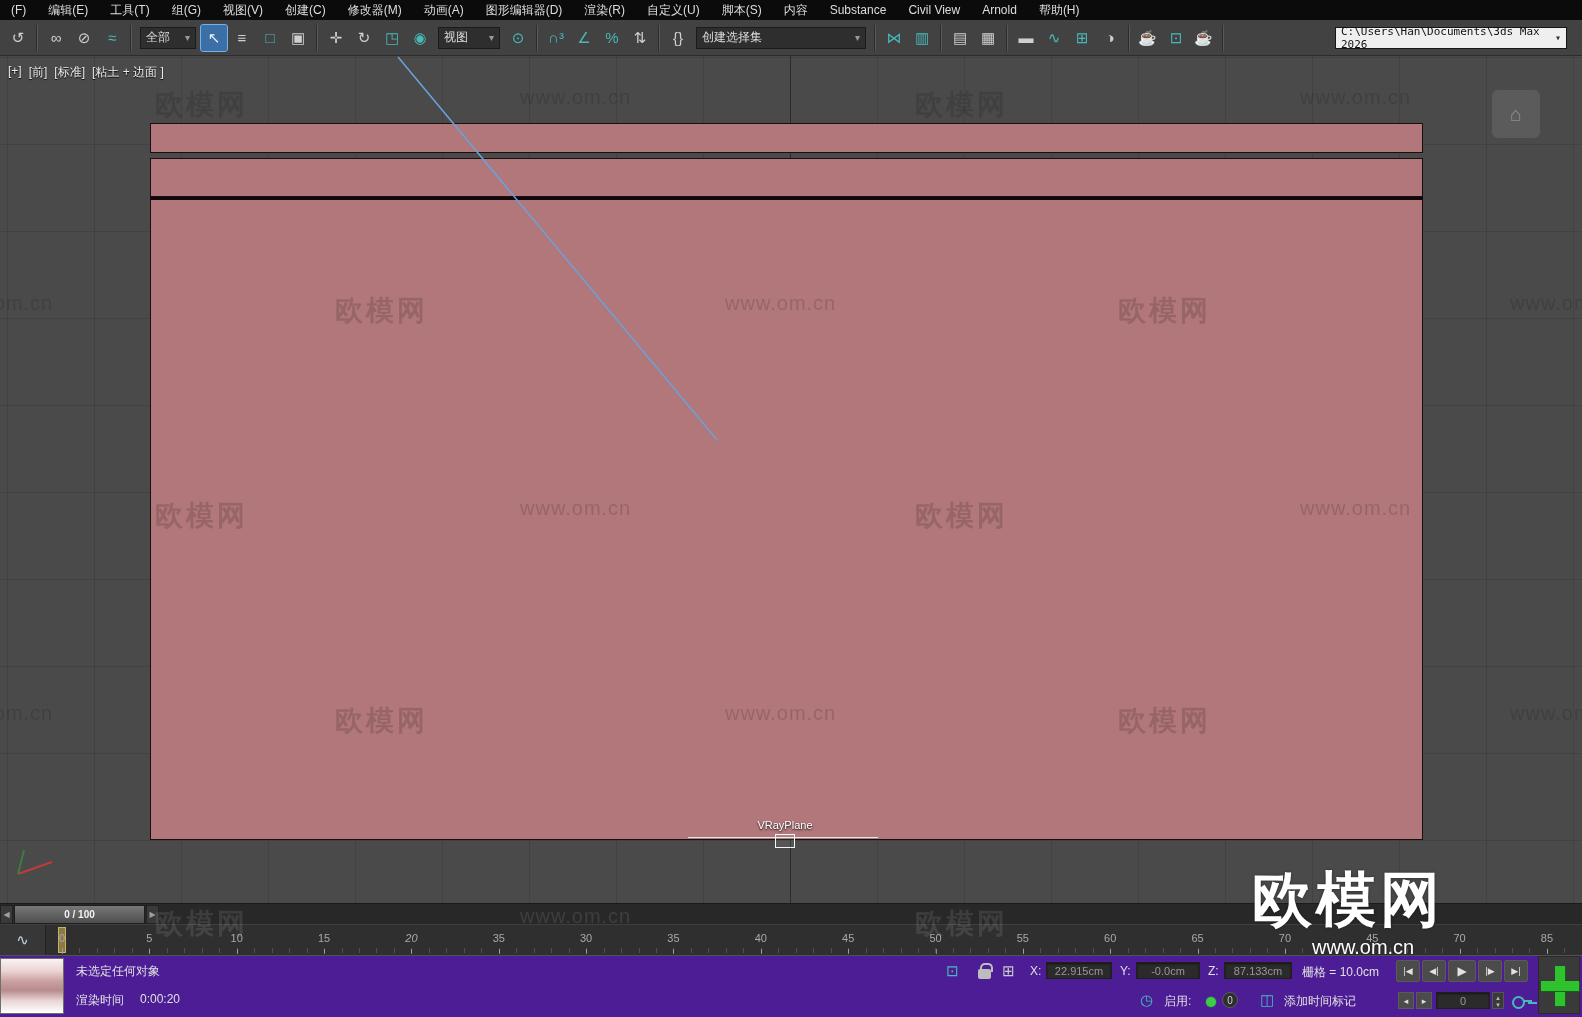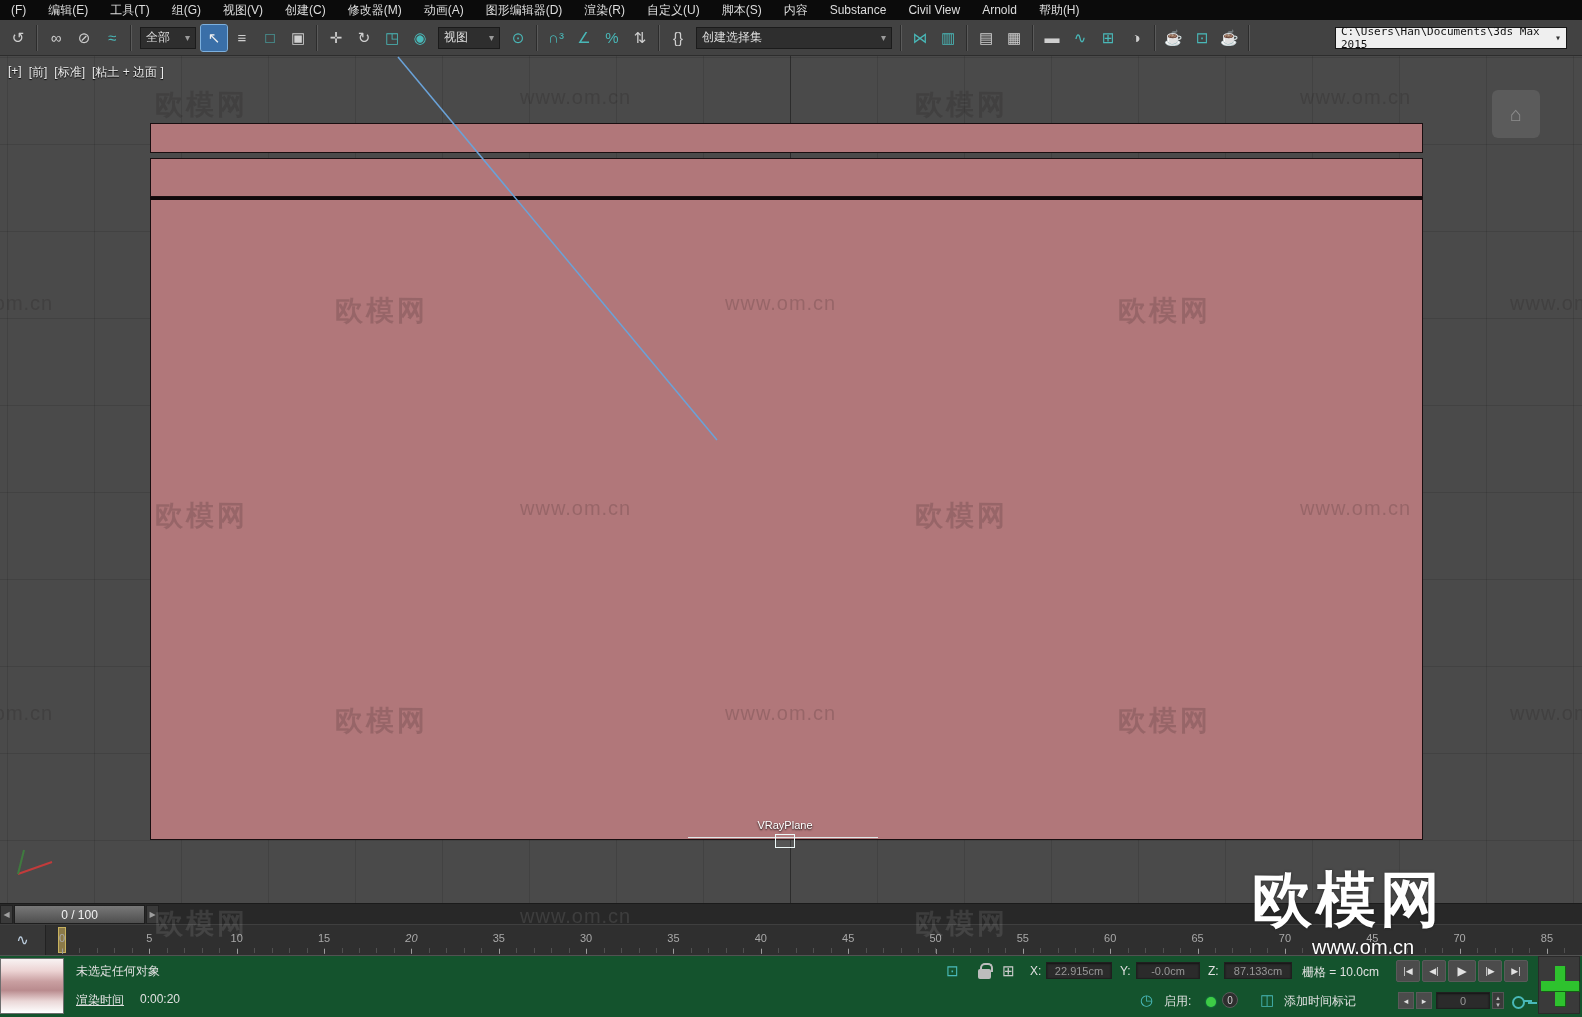--- a/index.html
+++ b/index.html
@@ -57,39 +57,39 @@
   
   .timeslider { position:absolute; top:903px; left:0; right:0; height:21px; background:#282828;
                 border-top:1px solid #1b1b1b; z-index:30; }
   .ts-btn { position:absolute; top:1px; width:13px; height:19px; background:#3a3a3a;
             border:1px solid #222; color:#9f9f9f; font-size:8px; display:flex; align-items:center;
             justify-content:center; }
   #ts-prev { left:0; }
   #ts-next { left:146px; }
   .ts-handle { position:absolute; left:14px; top:1px; width:131px; height:19px;
                background:linear-gradient(#787878,#4e4e4e); border:1px solid #1e1e1e;
-               color:#f2f2f2; font-size:12px; display:flex; align-items:center; justify-content:center; }
+               color:#f2f2f2; font-size:10px; display:flex; align-items:center; justify-content:center;font-weight:bold; }
 
   
   .trackbar { position:absolute; top:924px; left:0; right:0; height:31px; background:#2f2f2f;
               border-top:1px solid #3f3f3f; z-index:30; }
   .trackbar::after { content:""; position:absolute; left:62px; right:0; bottom:2px; height:5px;
               background-image:repeating-linear-gradient(90deg, rgba(255,255,255,0.16) 0 1px,
                 transparent 1px 17.47px); }
   .minicurve { position:absolute; left:0; top:0; width:46px; height:30px; background:#373737;
                border-right:1px solid #222; color:#bcd; display:flex; align-items:center;
                justify-content:center; font-size:15px; }
   .frame-marker { position:absolute; left:58px; top:2px; width:8px; height:26px;
                   background:#8b7a49; border:1px solid #c8b25e; }
   .tick-num { position:absolute; top:7px; transform:translateX(-50%); color:#a9a9a9;
               font-size:11px; z-index:2; }
   .tick-line { position:absolute; bottom:1px; width:1px; height:5px; background:#8a8a8a; }
 
   
-  .statusbar { position:absolute; top:955px; left:0; right:0; height:62px; background:#14532d;
+  .statusbar { position:absolute; top:955px; left:0; right:0; height:62px; background:#4c1d95;
                border-top:1px solid #525252; color:#e0e0e0; font-size:12px; z-index:30; }
   .thumb { position:absolute; left:0; top:2px; width:64px; height:56px; border:1px solid #6e6e6e;
            background:linear-gradient(180deg,#f8f3f3 0%,#ecd3d3 22%,#c99fa1 42%,#b98b8e 58%,
              #ead7d7 78%,#ffffff 100%); }
   .sb-text { position:absolute; white-space:nowrap; }
   .sb-field { position:absolute; height:17px; background:#2b2b2b; border:1px solid #1f1f1f;
               box-shadow:inset 0 1px 2px rgba(0,0,0,0.55); color:#979797; font-size:11px;
               text-align:center; font-family:"Liberation Sans", sans-serif; padding:0 3px; }
   .sb-ic { position:absolute; font-size:15px; color:#c9c9c9; }
   .teal { color:#49b8b8; }
@@ -185,42 +185,42 @@
         <span class="combo-arrow">▾</span>
       </div>
       <div class="tbtn" style="color: rgb(73, 184, 184);">⊙</div>
       <div class="sep"></div>
       <div class="tbtn" style="color: rgb(73, 184, 184);">∩³</div>
       <div class="tbtn" style="color: rgb(73, 184, 184);">∠</div>
       <div class="tbtn" style="color: rgb(73, 184, 184);">%</div>
       <div class="tbtn" style="color: rgb(207, 207, 207);">⇅</div>
       <div class="sep"></div>
       <div class="tbtn" style="color: rgb(207, 207, 207);">{}</div>
-      <div class="combo" style="width: 196px;">
+      <div class="combo" style="width: 170px;">
         <span>创建选择集</span>
         <span class="combo-arrow">▾</span>
       </div>
       <div class="sep"></div>
       <div class="tbtn" style="color: rgb(73, 184, 184);">⋈</div>
       <div class="tbtn" style="color: rgb(73, 184, 184);">▥</div>
       <div class="sep"></div>
       <div class="tbtn" style="color: rgb(207, 207, 207);">▤</div>
       <div class="tbtn" style="color: rgb(207, 207, 207);">▦</div>
       <div class="sep"></div>
       <div class="tbtn" style="color: rgb(207, 207, 207);">▬</div>
       <div class="tbtn" style="color: rgb(73, 184, 184);">∿</div>
       <div class="tbtn" style="color: rgb(73, 184, 184);">⊞</div>
       <div class="tbtn" style="color: rgb(207, 207, 207);">◑</div>
       <div class="sep"></div>
       <div class="tbtn" style="color: rgb(217, 162, 58);">☕</div>
       <div class="tbtn" style="color: rgb(73, 184, 184);">⊡</div>
       <div class="tbtn" style="color: rgb(73, 184, 184);">☕</div>
       <div class="sep"></div>
       <div class="pathfield">
-        <span>C:\Users\Han\Documents\3ds Max 2015</span>
+        <span>C:\Users\Han\Documents\3ds Max 2026</span>
         <span class="combo-arrow">▾</span>
       </div>
     </div>
 
   <div class="viewport">
     <div class="vline"></div>
 
     <div class="plane" id="plane-top"></div>
     <div class="plane" id="plane-mid"></div>
     <div class="plane" id="plane-main"></div>
@@ -293,21 +293,21 @@
       <span class="tick-line" style="left: 1459.6px;"></span>
       <span class="tick-num" style="left: 1546.95px;">85</span>
       <span class="tick-line" style="left: 1546.95px;"></span>
     </div>
 
   <div class="statusbar">
     <div class="thumb"></div>
 
     <div class="sb-text" style="left:76px; top:7px;">未选定任何对象</div>
 
-    <div class="sb-text" style="left:76px; top:36px;text-decoration:underline;">渲染时间</div>
+    <div class="sb-text" style="left:76px; top:36px;">渲染时间</div>
     <div class="sb-text" style="left:140px; top:36px;">0:00:20</div>
 
     <div class="sb-ic teal" style="left:946px; top:6px;">⊡</div>
     <div class="lock-icon"></div>
     <div class="sb-ic" style="left:1002px; top:6px;">⊞</div>
 
     <div class="sb-text" style="left:1030px; top:8px;">X:</div>
     <input class="sb-field" style="left: 1046px; top: 6px; width: 66px;" value="22.915cm">
     <div class="sb-text" style="left:1120px; top:8px;">Y:</div>
     <input class="sb-field" style="left: 1136px; top: 6px; width: 64px;" value="-0.0cm">

